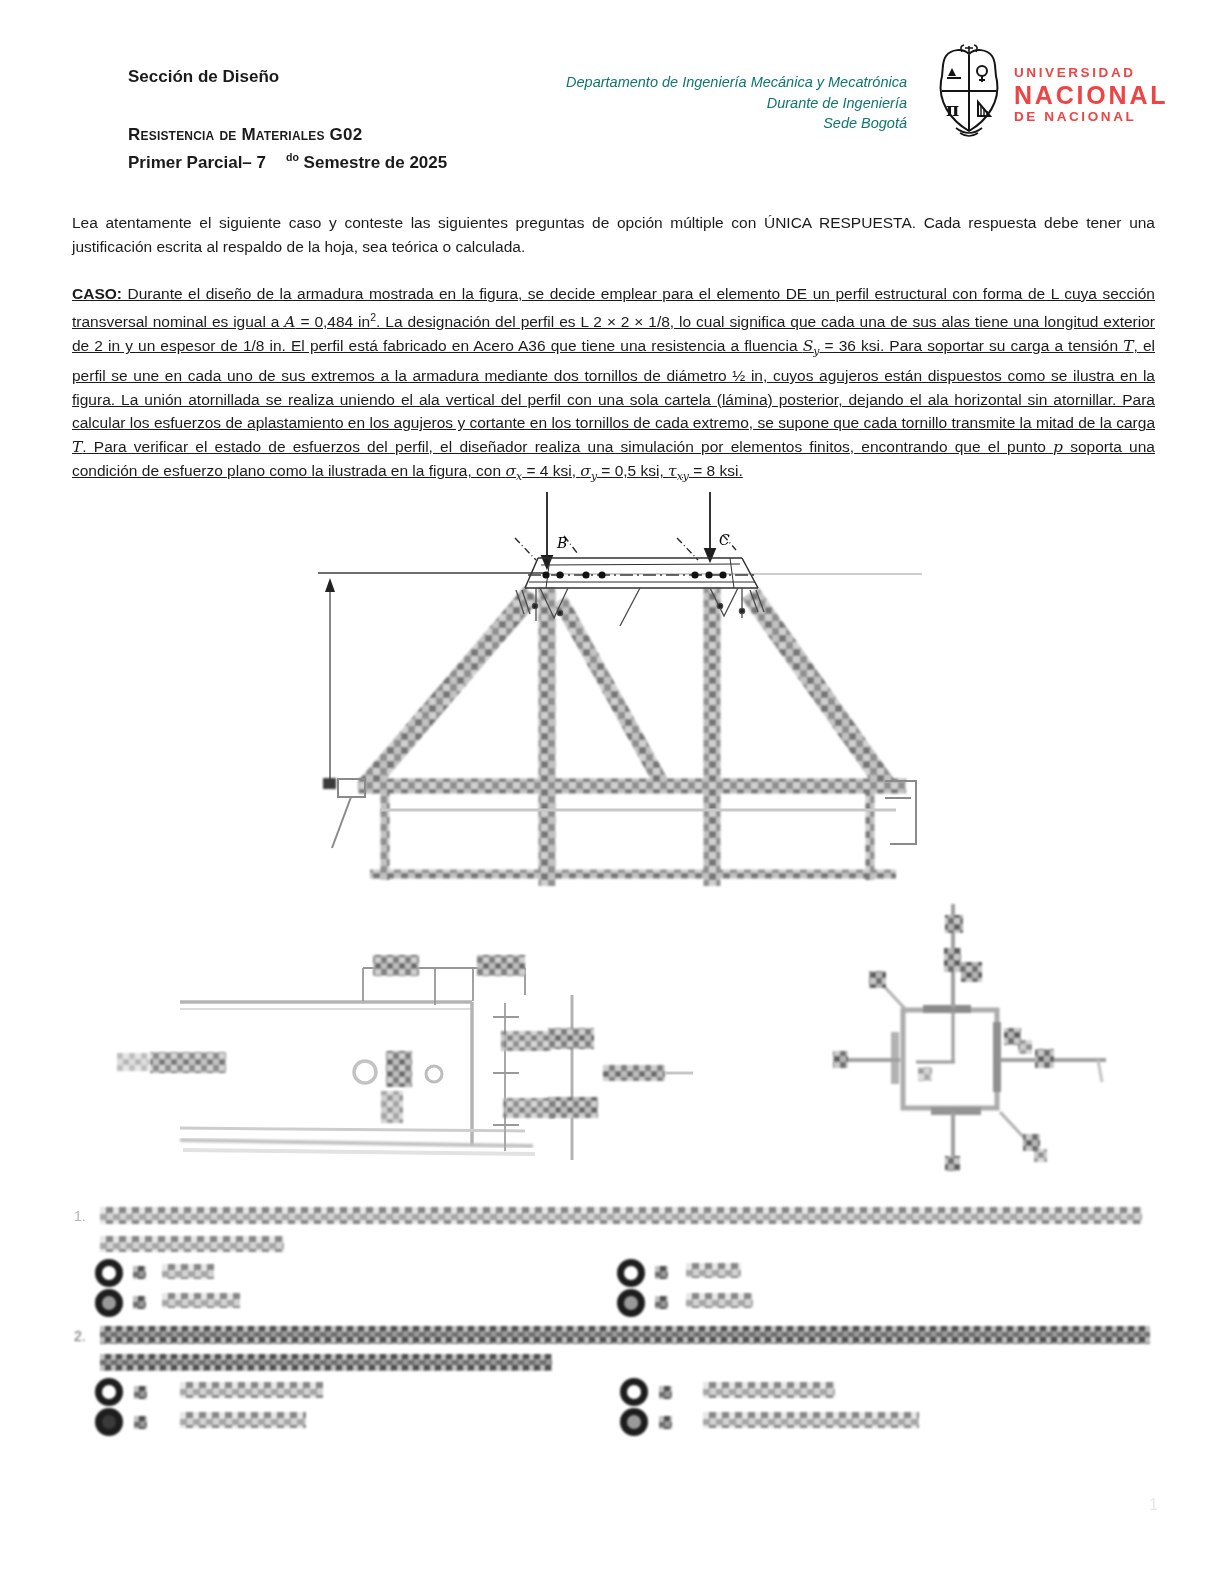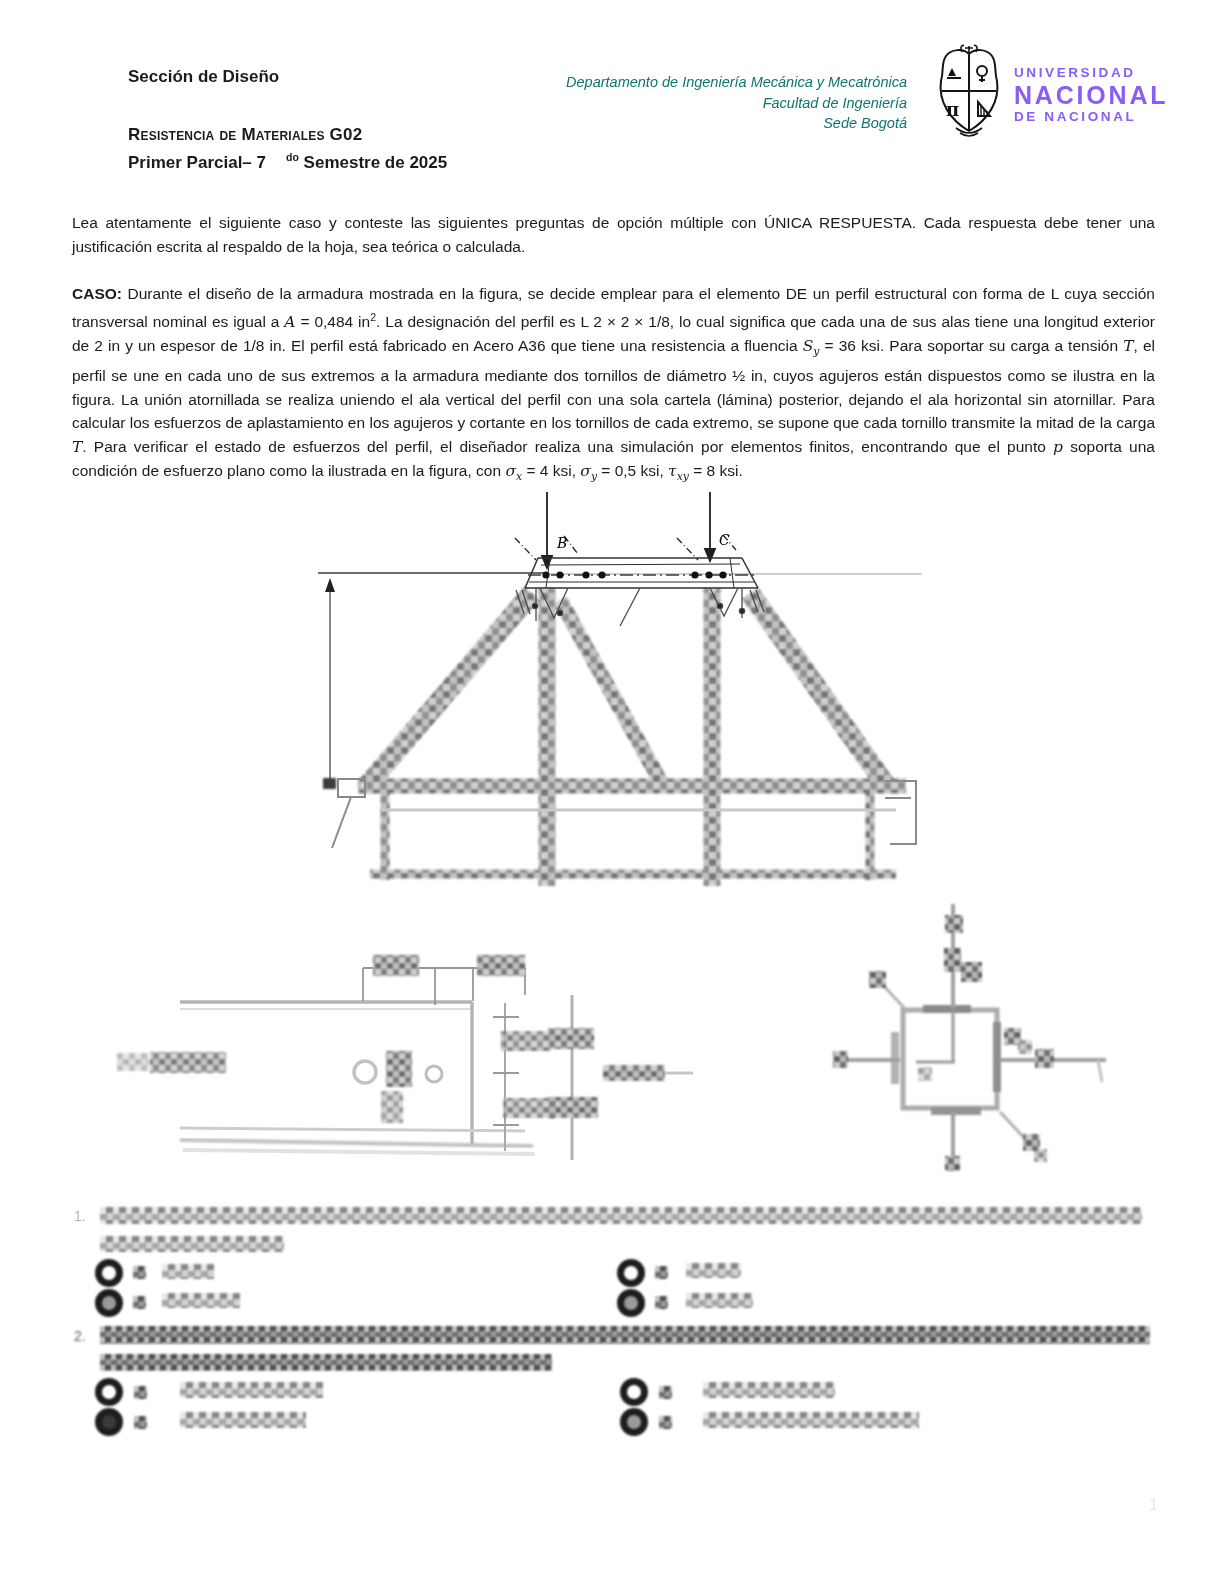--- a/index.html
+++ b/index.html
@@ -6,29 +6,29 @@
   .page{position:relative;width:1224px;height:1584px;background:#ffffff;margin:0 auto;
         font-family:"Liberation Sans",sans-serif;color:#1b1b1b;overflow:hidden;}
   .abs{position:absolute;}
 
   
   .hdr-left{left:128px;top:66px;font-weight:bold;line-height:22px;font-size:17px;}
   .hdr-left .smallcaps{font-variant:small-caps;font-size:17px;letter-spacing:.2px;margin-top:36px;}
   .hdr-left sup{font-size:62%;margin-left:20px;}
   .hdr-right{right:317px;top:72px;text-align:right;font-style:italic;font-size:14.5px;line-height:20.5px;color:#0f766e;}
   .logo-crest{left:932px;top:44px;width:74px;height:96px;}
-  .logo-text{left:1014px;top:64px;font-weight:bold;color:#8b5cf6;}
+  .logo-text{left:1014px;top:64px;font-weight:bold;color:#ef4444;}
   .logo-text .l1,.logo-text .l3{font-size:13.5px;letter-spacing:2.6px;line-height:18px;}
   .logo-text .l2{font-size:25px;letter-spacing:2.8px;line-height:26px;}
 
   
   .name-row{left:72px;top:162px;font-size:15.5px;}
   .name-line{display:inline-block;width:522px;border-bottom:1.6px solid #2a2a2a;height:14px;margin-left:6px;}
   .instructions{left:72px;top:211px;width:1083px;font-weight:normal;font-size:15.5px;line-height:23.5px;text-align:justify;}
-  .case{left:72px;top:282px;width:1083px;font-size:15.5px;line-height:23.6px;text-align:justify;}
+  .case{left:72px;top:282px;width:1083px;font-size:15.5px;line-height:23.6px;text-align:justify;text-decoration:underline;}
   .case sup,.instructions sup{font-size:68%;}
   .serif-it{font-family:"DejaVu Serif",serif;font-style:italic;}
   sub{font-size:70%;}
 
   
   .m{position:absolute;
      background-image:repeating-conic-gradient(from 0deg,#868686 0% 25%,#d3d3d3 25% 50%,#a6a6a6 50% 75%,#e7e7e7 75% 100%);
      background-size:13px 13px;filter:blur(1.1px);}
   .m.dark{background-image:repeating-conic-gradient(from 0deg,#4e4e4e 0% 25%,#9a9a9a 25% 50%,#6e6e6e 50% 75%,#c0c0c0 75% 100%);background-size:11px 11px;}
 
@@ -49,21 +49,21 @@
 <div class="page">
 
   <div class="abs hdr-left">
     <div>Sección de Diseño</div>
     <div class="smallcaps">Resistencia de Materiales G02</div>
     <div><span>Primer Parcial– 7</span><sup>do</sup><span> Semestre de 2025</span></div>
   </div>
 
   <div class="abs hdr-right">
     <div>Departamento de Ingeniería Mecánica y Mecatrónica</div>
-    <div>Facultad de Ingeniería</div>
+    <div>Durante de Ingeniería</div>
     <div>Sede Bogotá</div>
   </div>
 
   <svg class="abs logo-crest" viewBox="0 0 74 96">
     <g stroke="#141414" fill="none" stroke-width="2">
       <path d="M37,10 C31,4 19,5 14,12 C9,19 12,27 9,37 C6,57 18,76 37,87 C56,76 68,57 65,37 C62,27 65,19 60,12 C55,5 43,4 37,10 Z"></path>
       <line x1="37" y1="11" x2="37" y2="86"></line>
       <line x1="10" y1="47" x2="64" y2="47"></line>
     </g>
 

